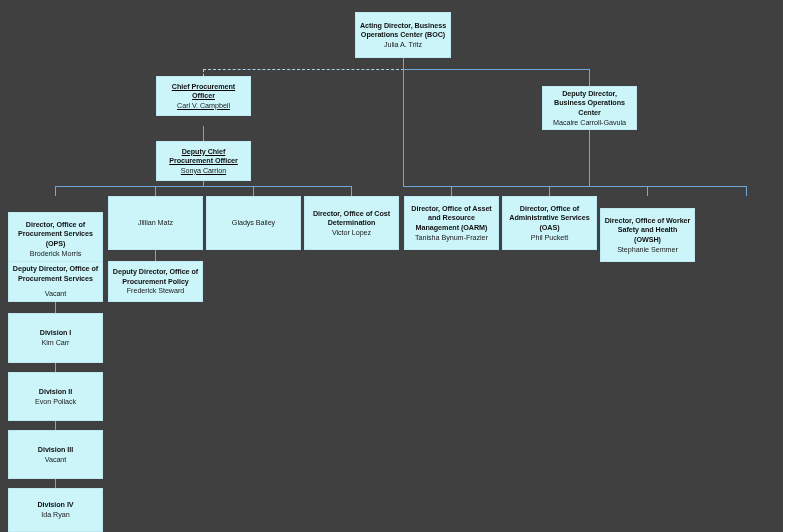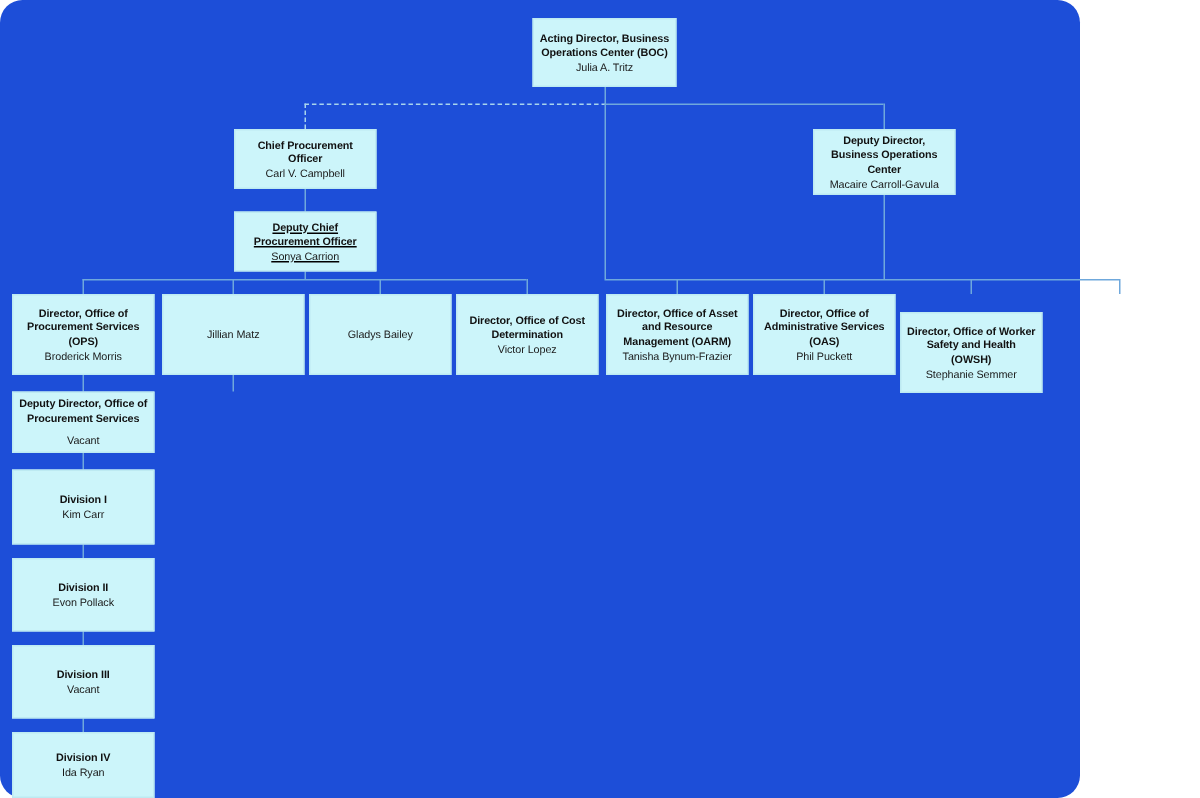--- a/index.html
+++ b/index.html
@@ -8,24 +8,23 @@
     background: #ffffff;
   }
   body {
     width: 800px;
     height: 532px;
     font-family: "Liberation Sans", sans-serif;
     overflow: hidden;
   }
   #chart {
     position: relative;
-    width: 720px;
+    width: 783px;
     height: 532px;
-    background: #1d4ed8;
-    border-radius: 15px;
+    background: #404040;
   }
   .node {
     position: absolute;
     box-sizing: border-box;
     background: #ccf5fa;
     border: 1px solid #bdeaf2;
     display: flex;
     flex-direction: column;
     align-items: center;
     justify-content: center;
@@ -109,36 +108,36 @@
   <div class="conn v" style="left:55px; top:302px; height:11px;"></div>
   <div class="conn v" style="left:55px; top:363px; height:9px;"></div>
   <div class="conn v" style="left:55px; top:421px; height:9px;"></div>
   <div class="conn v" style="left:55px; top:479px; height:9px;"></div>
 
   <div class="node" style="left:355px; top:12px; width:96px; height:46px;">
     <div class="title">Acting Director, Business Operations Center (BOC)</div>
     <div class="person">Julia A. Tritz</div>
   </div>
 
-  <div class="node" style="left:156px; top:86px; width:95px; height:40px;">
+  <div class="node" style="left:156px; top:76px; width:95px; height:40px;text-decoration:underline;">
     <div class="title">Chief Procurement Officer</div>
     <div class="person">Carl V. Campbell</div>
   </div>
 
   <div class="node" style="left:542px; top:86px; width:95px; height:44px;">
     <div class="title">Deputy Director, Business Operations Center</div>
     <div class="person">Macaire Carroll-Gavula</div>
   </div>
 
   <div class="node" style="left:156px; top:141px; width:95px; height:40px;text-decoration:underline;">
     <div class="title">Deputy Chief Procurement Officer</div>
     <div class="person">Sonya Carrion</div>
   </div>
 
-  <div class="node" style="left:8px; top:196px; width:95px; height:54px;align-items:center;">
+  <div class="node" style="left:8px; top:212px; width:95px; height:54px;align-items:center;">
     <div class="title">Director, Office of Procurement Services (OPS)</div>
     <div class="person">Broderick Morris</div>
   </div>
 
   <div class="node" style="left:108px; top:196px; width:95px; height:54px;">
     <div class="person">Jillian Matz</div>
   </div>
 
   <div class="node" style="left:206px; top:196px; width:95px; height:54px;">
     <div class="person">Gladys Bailey</div>
@@ -163,20 +162,24 @@
     <div class="title">Director, Office of Worker Safety and Health (OWSH)</div>
     <div class="person">Stephanie Semmer</div>
   </div>
 
 
   <div class="node" style="left:8px; top:261px; width:95px; height:41px;justify-content:space-between;">
     <div class="title">Deputy Director, Office of Procurement Services</div>
     <div class="person">Vacant</div>
   </div>
 
+  <div class="node" style="left:108px; top:261px; width:95px; height:41px;">
+    <div class="title">Deputy Director, Office of Procurement Policy</div>
+    <div class="person">Frederick Steward</div>
+  </div>
 
   <div class="node" style="left:8px; top:313px; width:95px; height:50px;">
     <div class="title">Division I</div>
     <div class="person">Kim Carr</div>
   </div>
 
   <div class="node" style="left:8px; top:372px; width:95px; height:49px;">
     <div class="title">Division II</div>
     <div class="person">Evon Pollack</div>
   </div>

